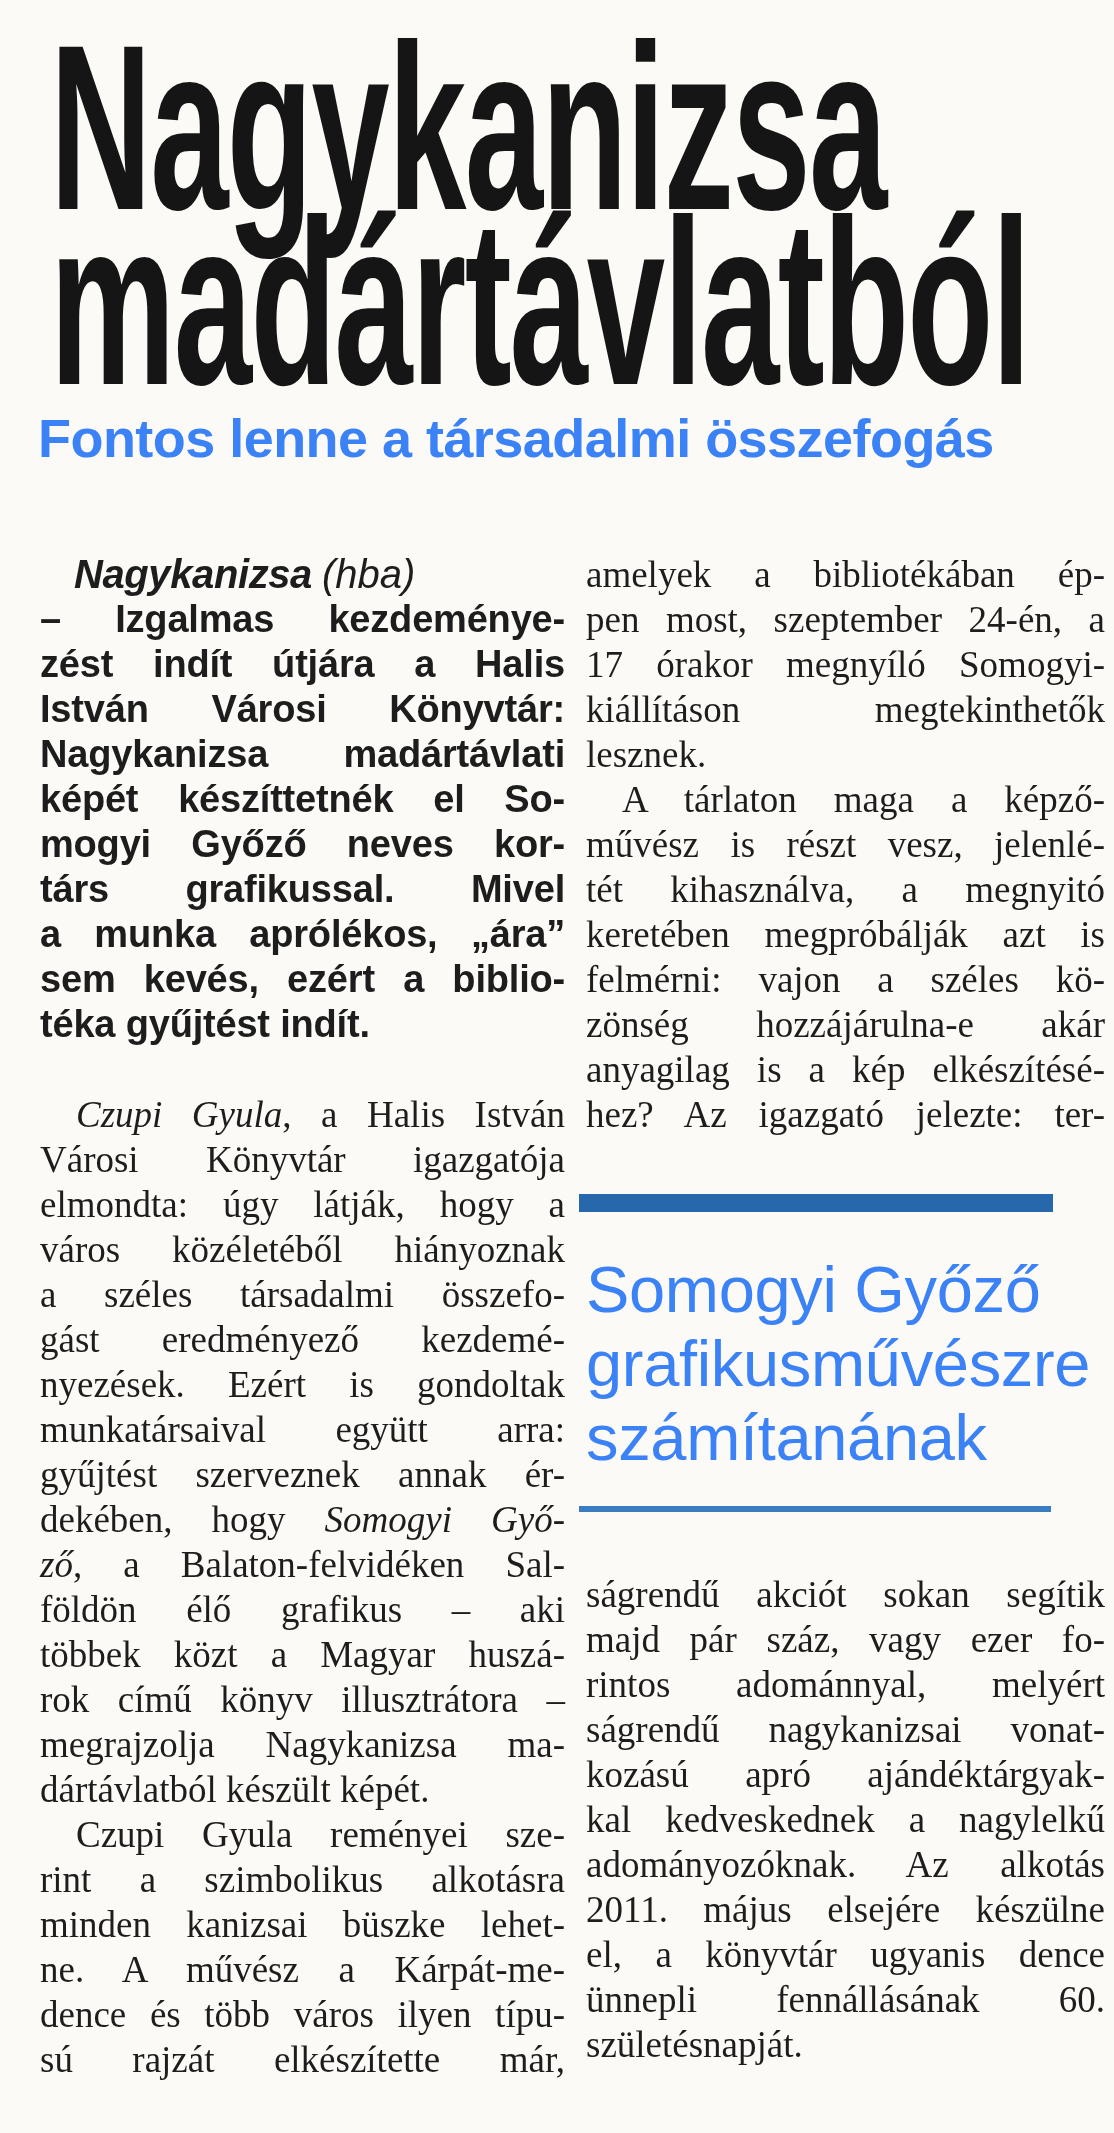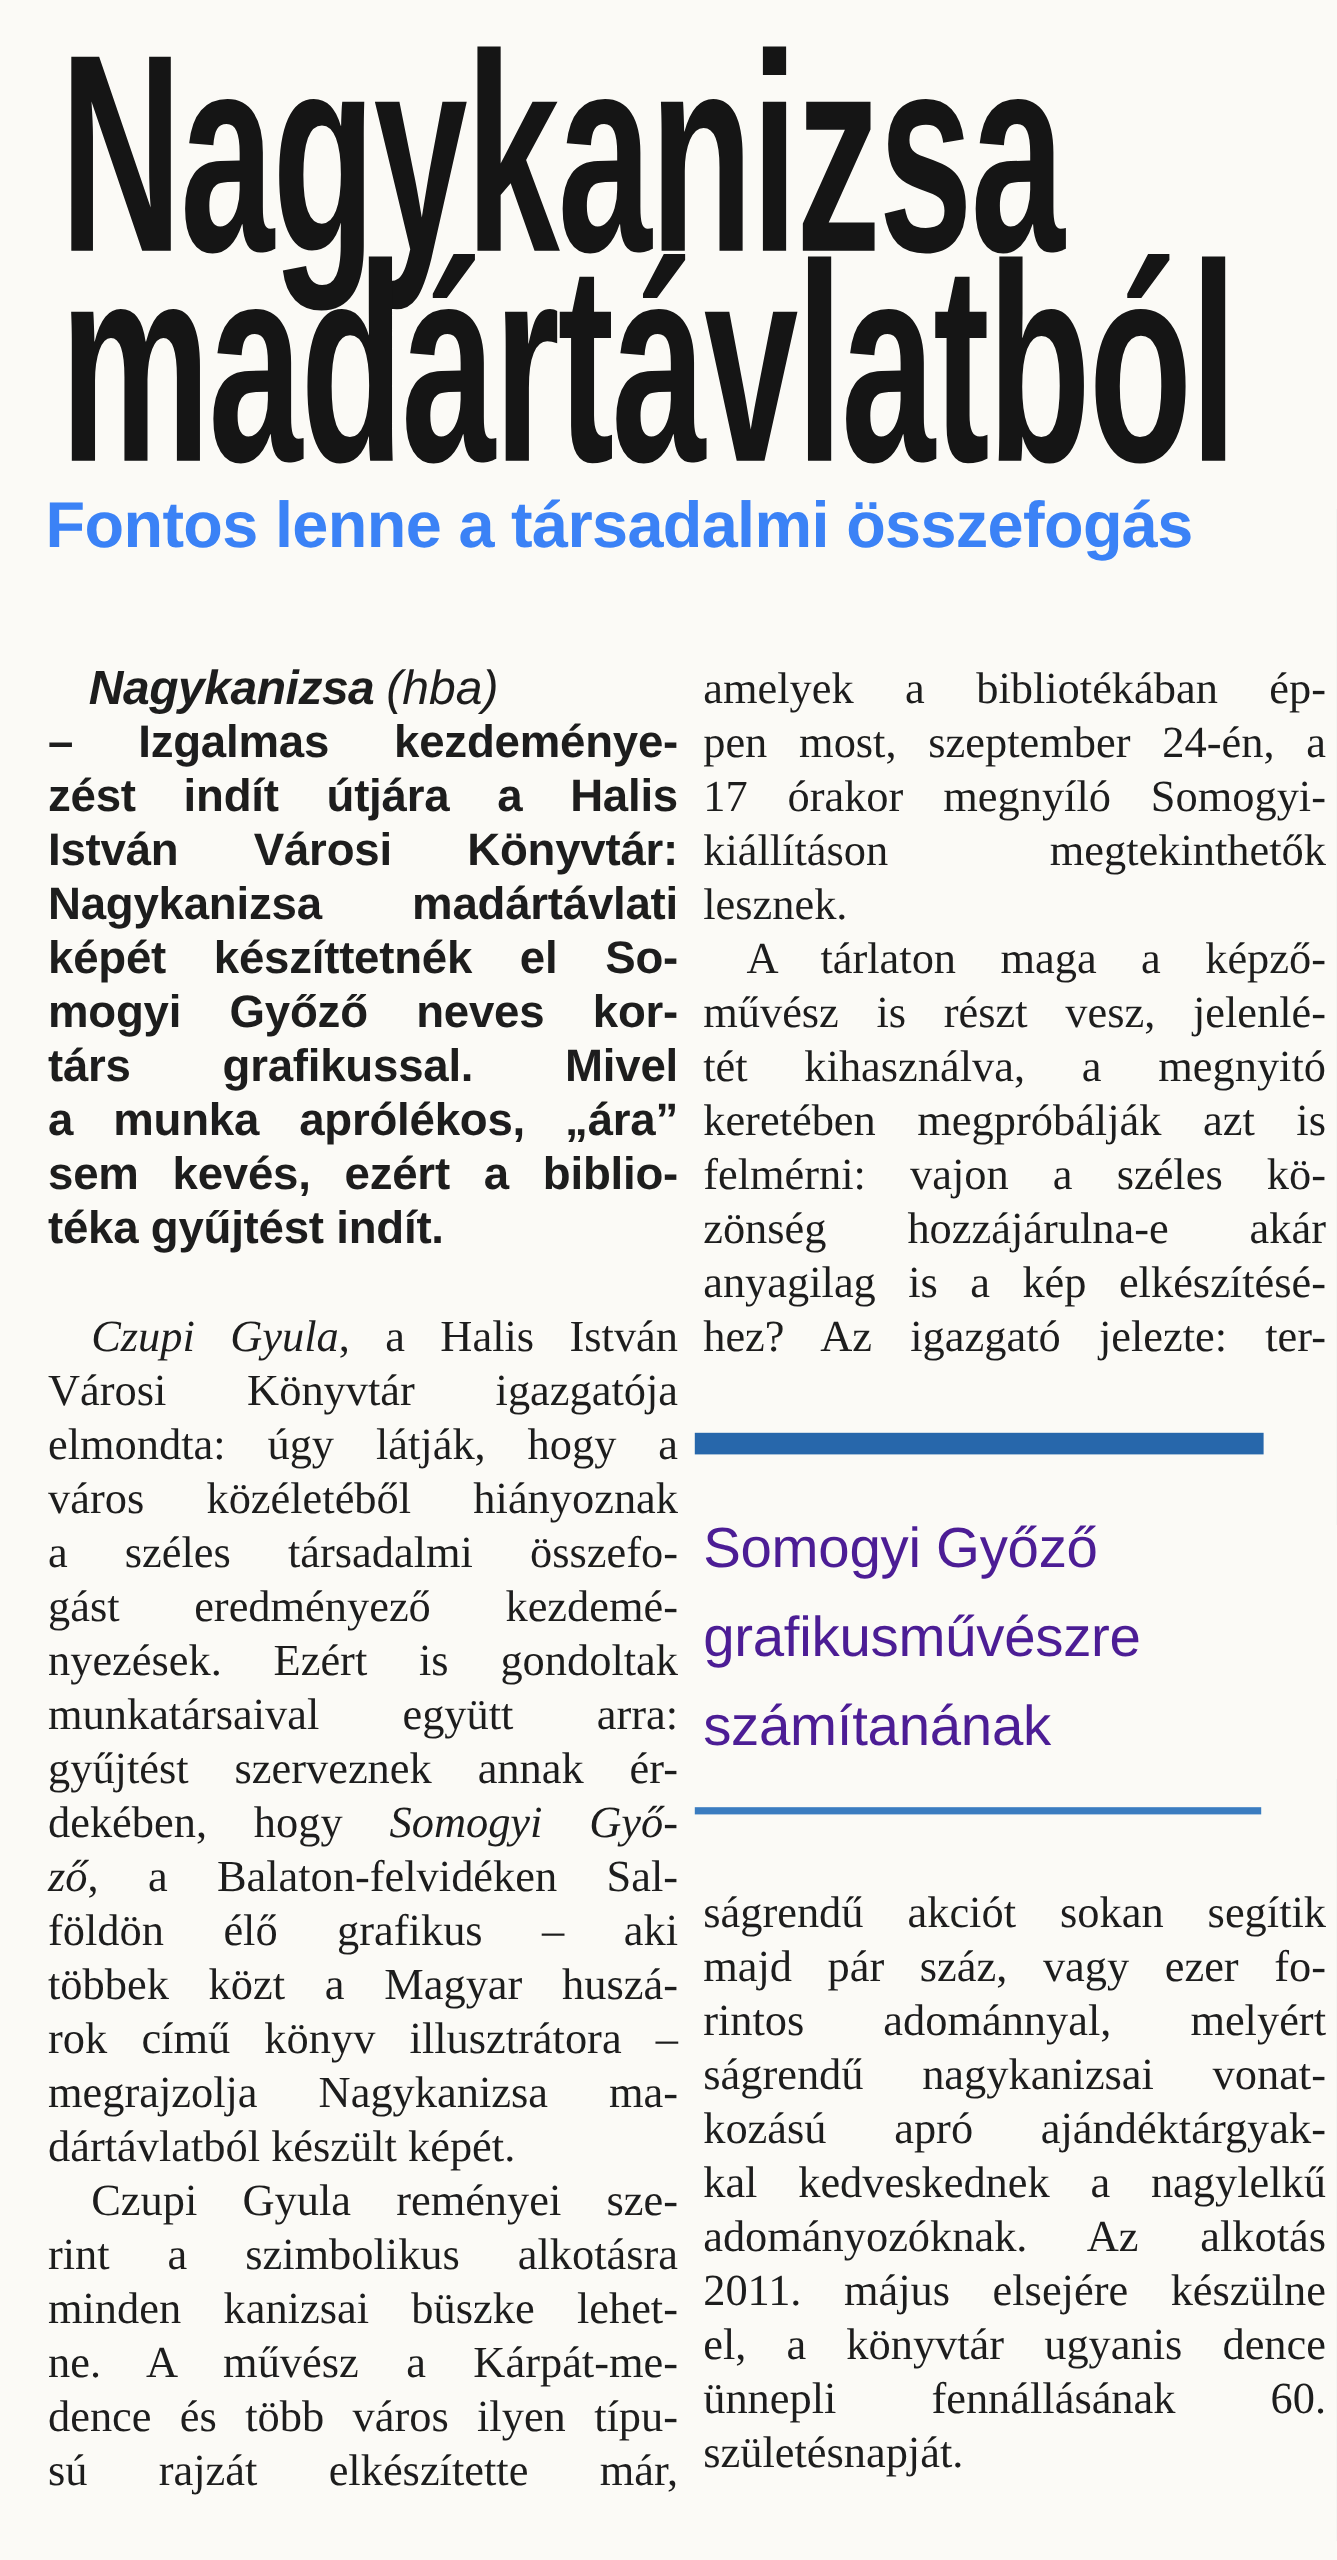--- a/index.html
+++ b/index.html
@@ -116,24 +116,24 @@
   .rule-thin{
     width:472px;
     height:6px;
     margin:31px 0 0 -7px;
     background:#3a7cc0;
   }
   .pullquote{
     margin-top:41px;
     font-family:"Liberation Sans", sans-serif;
     font-weight:normal;
-    font-size:47px;
+    font-size:65px;
     line-height:74px;
     letter-spacing:-0.005em;
-    color:#4c1d95;
+    color:#3b82f6;
   }
   .bodytext.after-quote{margin-top:60px;}
 
   i{font-style:italic;}
 </style>
 </head>
 <body>
 
 <div class="page">
 

